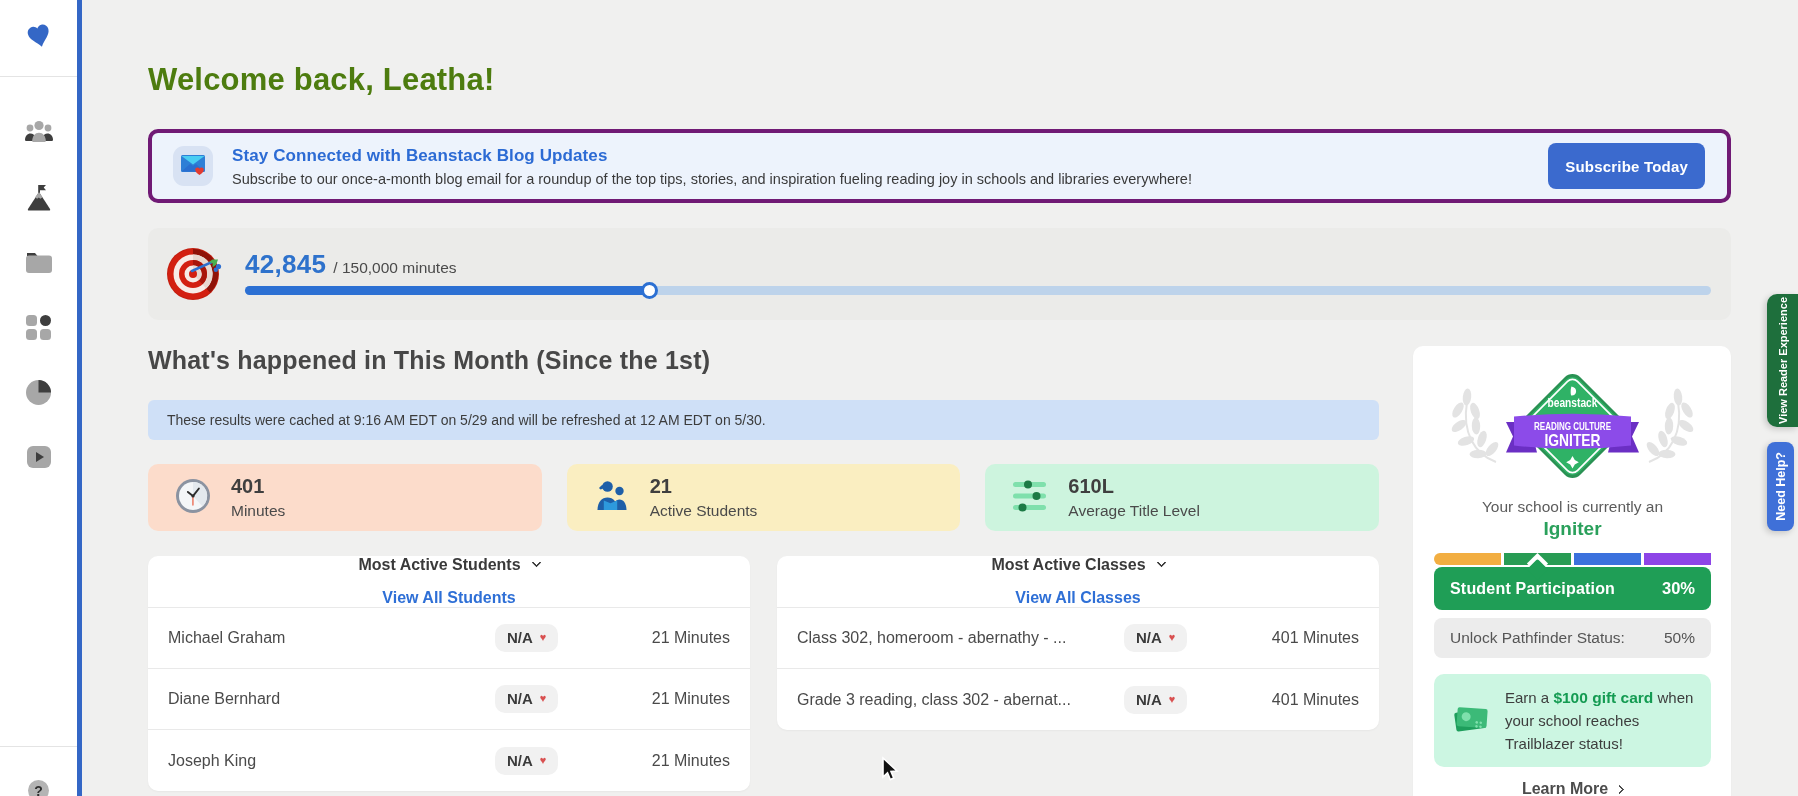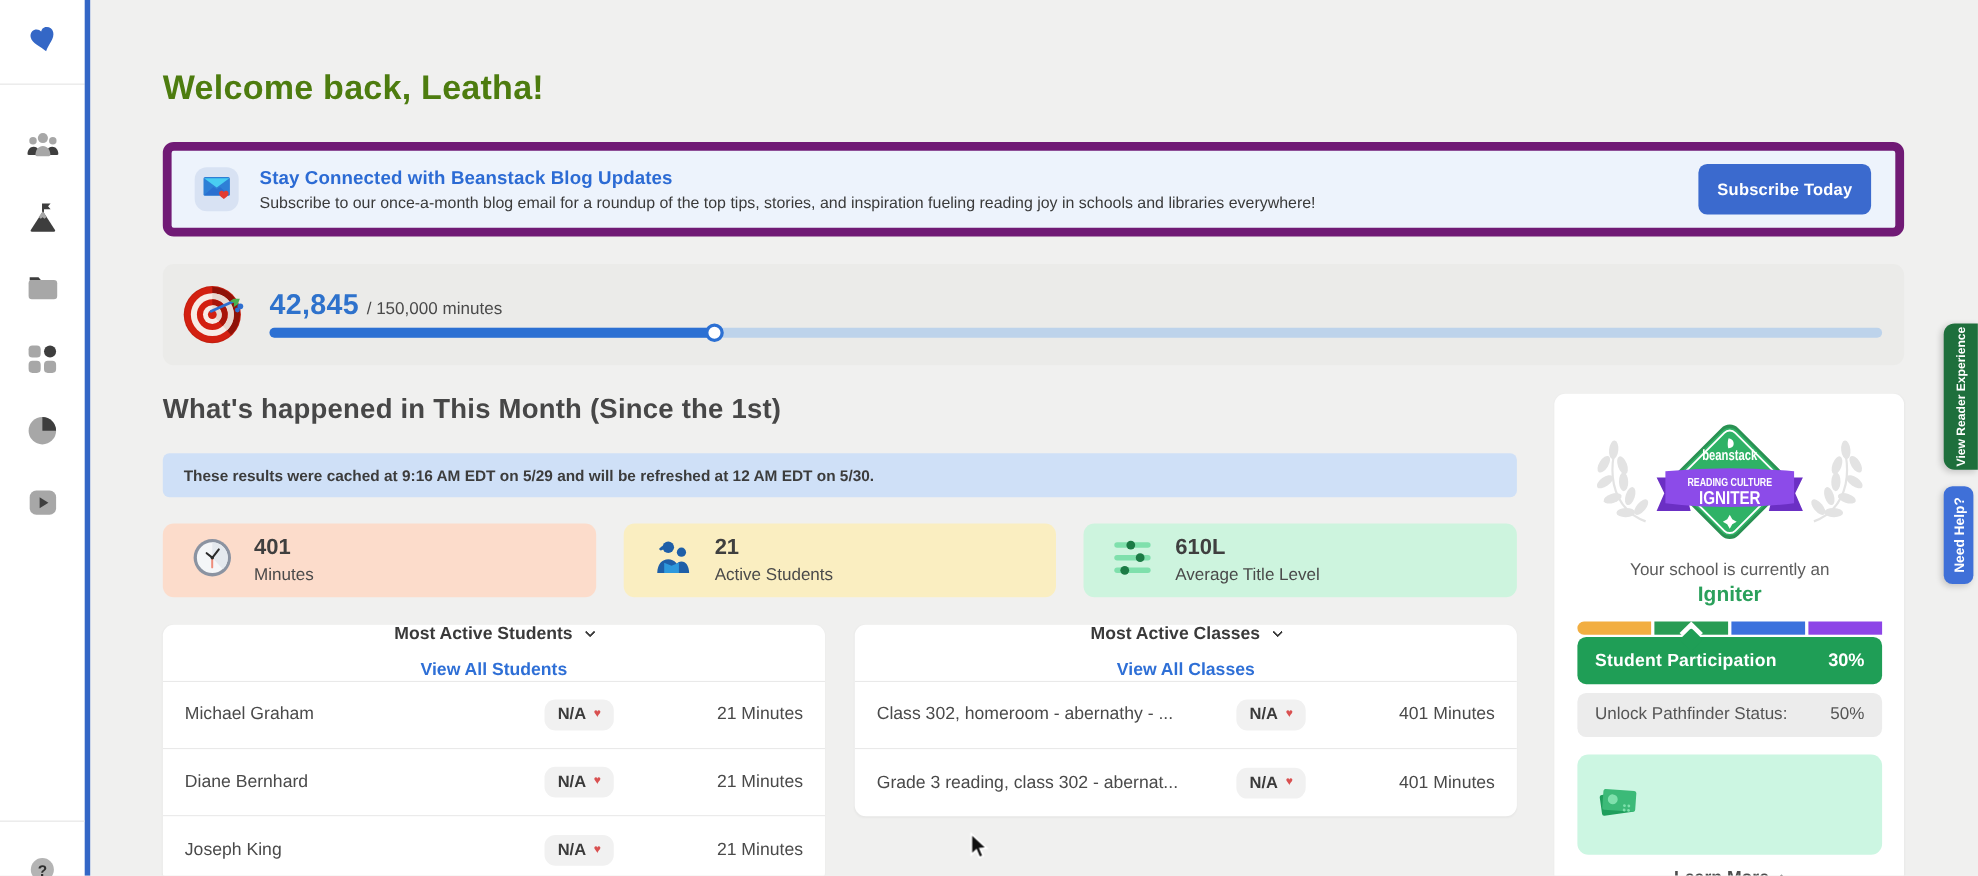--- a/index.html
+++ b/index.html
@@ -35,21 +35,21 @@
   }
   .btn-primary {
     height:42px; background:#3b6ace; border:none; border-radius:8px; color:#fff;
     font-family:inherit; font-size:16px; font-weight:bold; display:flex; align-items:center;
     padding:0 17px; gap:12px; cursor:pointer; letter-spacing:0.2px;
   }
   .chev { width:9px; height:9px; border-right:2.5px solid currentColor; border-bottom:2.5px solid currentColor; transform:rotate(45deg) translate(-2px,-2px); border-radius:1px; display:inline-block;}
   .chev.dark { border-color:#3a3a3a; }
   
   .banner {
-    margin-top:31px; height:86px; background:#edf3fc; border:8px solid #701a75; border-radius:10px;
+    margin-top:31px; height:74px; background:#edf3fc; border:4px solid #701a75; border-radius:10px;
     display:flex; align-items:center; padding:0 22px 0 21px; gap:19px;
   }
   .banner-icon { width:40px; height:40px; background:#d8e2f3; border-radius:11px; display:flex; align-items:center; justify-content:center; flex:0 0 auto;}
   .banner-text { flex:1 1 auto; }
   .banner-title { color:#2c6bd4; font-weight:bold; font-size:17px; margin-bottom:5px; letter-spacing:0.1px;}
   .banner-sub { color:#3a3a3a; font-size:14.5px; }
   .banner .btn-subscribe {
     flex:0 0 auto; height:46px; background:#3b6ace; color:#fff; border:none; border-radius:8px;
     font-family:inherit; font-size:15px; font-weight:bold; padding:0 17px; cursor:pointer; letter-spacing:0.2px;
   }
@@ -59,21 +59,21 @@
   .goal-text { margin-left:77px; display:flex; align-items:baseline; gap:7px; height:34px;}
   .goal-current { color:#2e72cc; font-size:26px; font-weight:bold; letter-spacing:0.3px;}
   .goal-total { color:#4a4a4a; font-size:15.5px; }
   .goal-bar { position:absolute; left:97px; right:20px; top:58px; height:9px; border-radius:5px; background:#bdd3eb; }
   .goal-fill { position:relative; height:9px; border-radius:5px; background:#2c70d3; width:28%; }
   .goal-knob { position:absolute; top:-4px; right:-8px; width:17px; height:17px; background:#fff; border:3.5px solid #2c70d3; border-radius:50%; }
   
   .columns { display:flex; gap:34px; margin-top:26px; align-items:flex-start;}
   .col-main { width:1231px; flex:0 0 auto;}
   h2.section { font-size:25px; font-weight:bold; color:#474747; letter-spacing:0.2px; }
-  .cache-note { margin-top:25px; height:40px; background:#cfe0f7; border-radius:6px; display:flex; align-items:center; padding:0 19px; font-size:14px; font-weight:bold; color:#3c3c3c; }
+  .cache-note { margin-top:25px; height:40px; background:#cfe0f7; border-radius:6px; display:flex; align-items:center; padding:0 19px; font-size:14px; font-weight:normal; color:#3c3c3c; }
   .stats-row { margin-top:24px; display:flex; gap:25px; }
   .stat-card { width:393.7px; height:67px; border-radius:10px; display:flex; align-items:center; padding:0 0 0 27px; gap:20px;}
   .stat-value { font-size:20px; font-weight:bold; color:#3f3f3f; margin-bottom:4px;}
   .stat-label { font-size:15.5px; color:#4a4a4a; }
   
   .tables-row { margin-top:25px; display:flex; gap:27px; align-items:flex-start;}
   .table-card { width:602px; background:#fff; border-radius:10px; box-shadow:0 1px 2px rgba(0,0,0,0.04); overflow:hidden;}
   .table-head { height:52px; display:flex; align-items:center; justify-content:space-between; padding:0 20px; border-bottom:1px solid #e9e9e9;flex-direction:column;}
   .table-title { font-size:16px; font-weight:bold; color:#3a3a3a; display:flex; align-items:center; gap:12px; cursor:pointer;}
   .table-title .chev { width:7px; height:7px; border-width:2px; }
@@ -439,20 +439,21 @@
             <g transform="rotate(4 20 18)">
               <rect x="6" y="7" width="30" height="19" rx="2" fill="#3cba78"></rect>
               <circle cx="15" cy="16" r="4.5" fill="#7fe0ac"></circle>
               <circle cx="26" cy="21" r="1.3" fill="#7fe0ac"></circle>
               <circle cx="30" cy="21" r="1.3" fill="#7fe0ac"></circle>
               <circle cx="26" cy="25" r="1.3" fill="#7fe0ac"></circle>
               <circle cx="30" cy="25" r="1.3" fill="#7fe0ac"></circle>
             </g>
           </svg>
         </span>
+        <div class="gift-text"><span>Earn a </span><b>$100 gift card</b><span> when your school reaches Trailblazer status!</span></div>
       </div>
       <div class="learn-more">
         <span>Learn More</span>
         <i class="chev"></i>
       </div>
     </aside>
   </div>
 </div>
 
 <div class="side-tab tab-reader">

